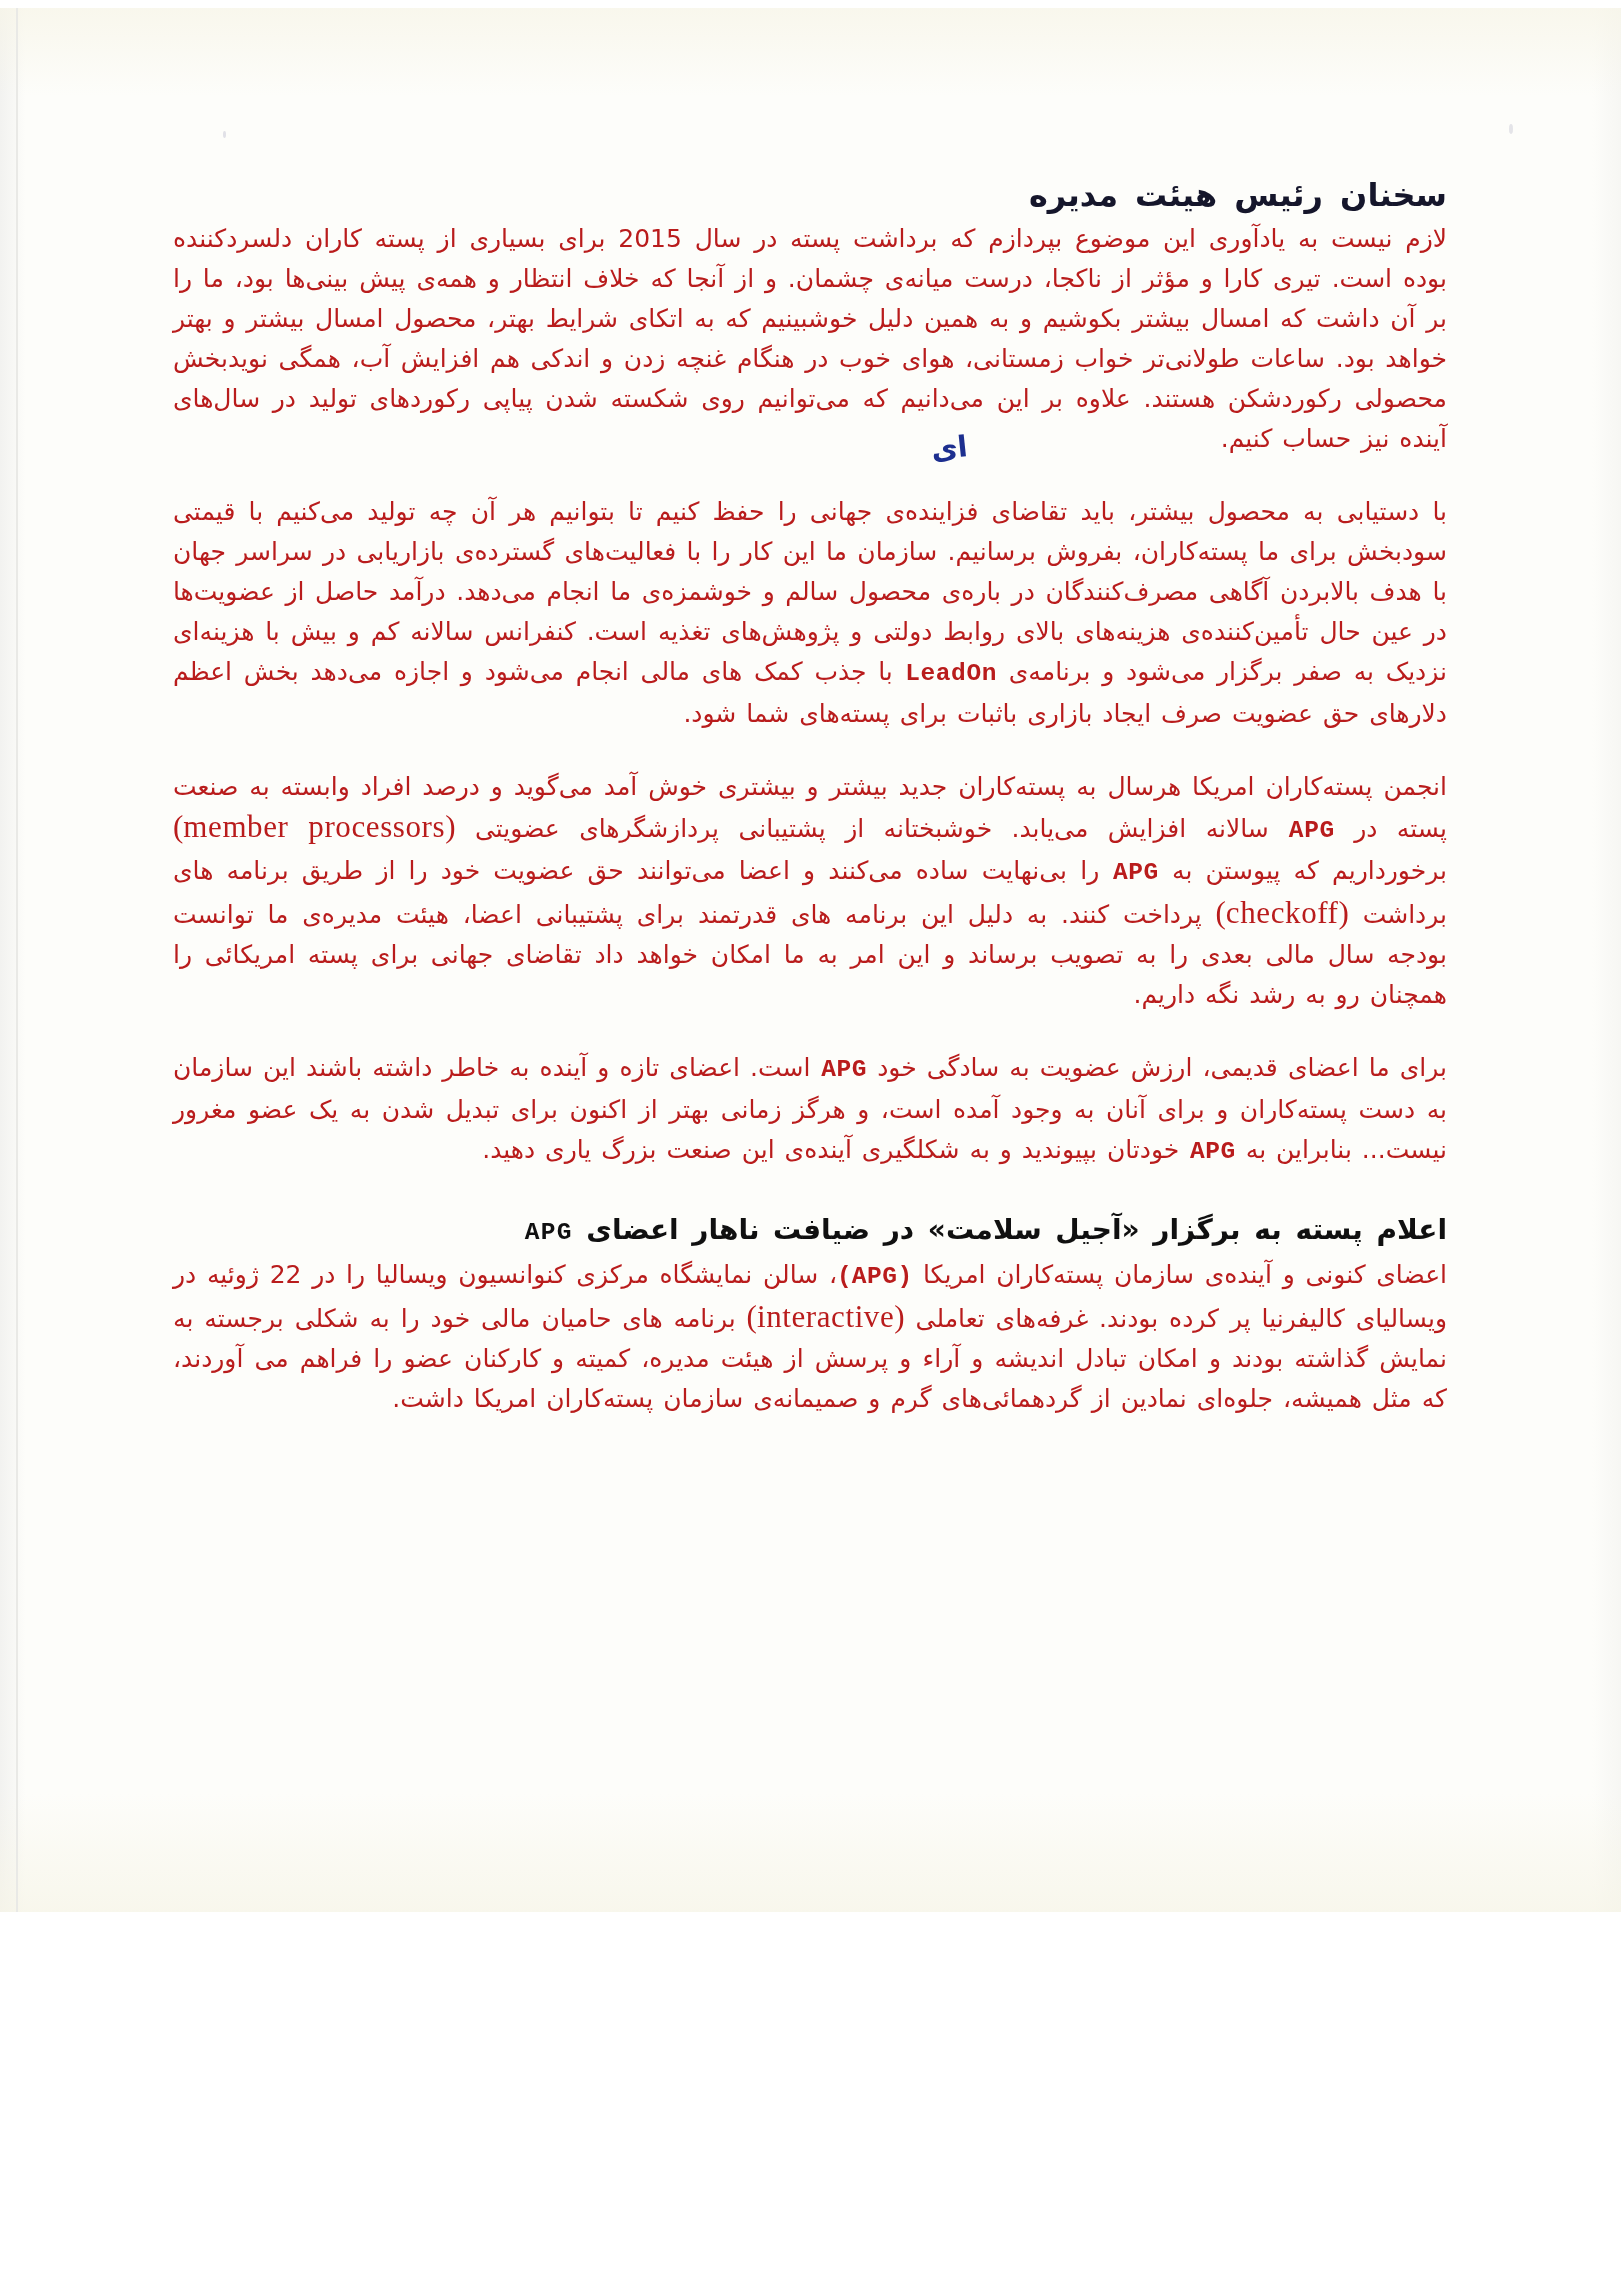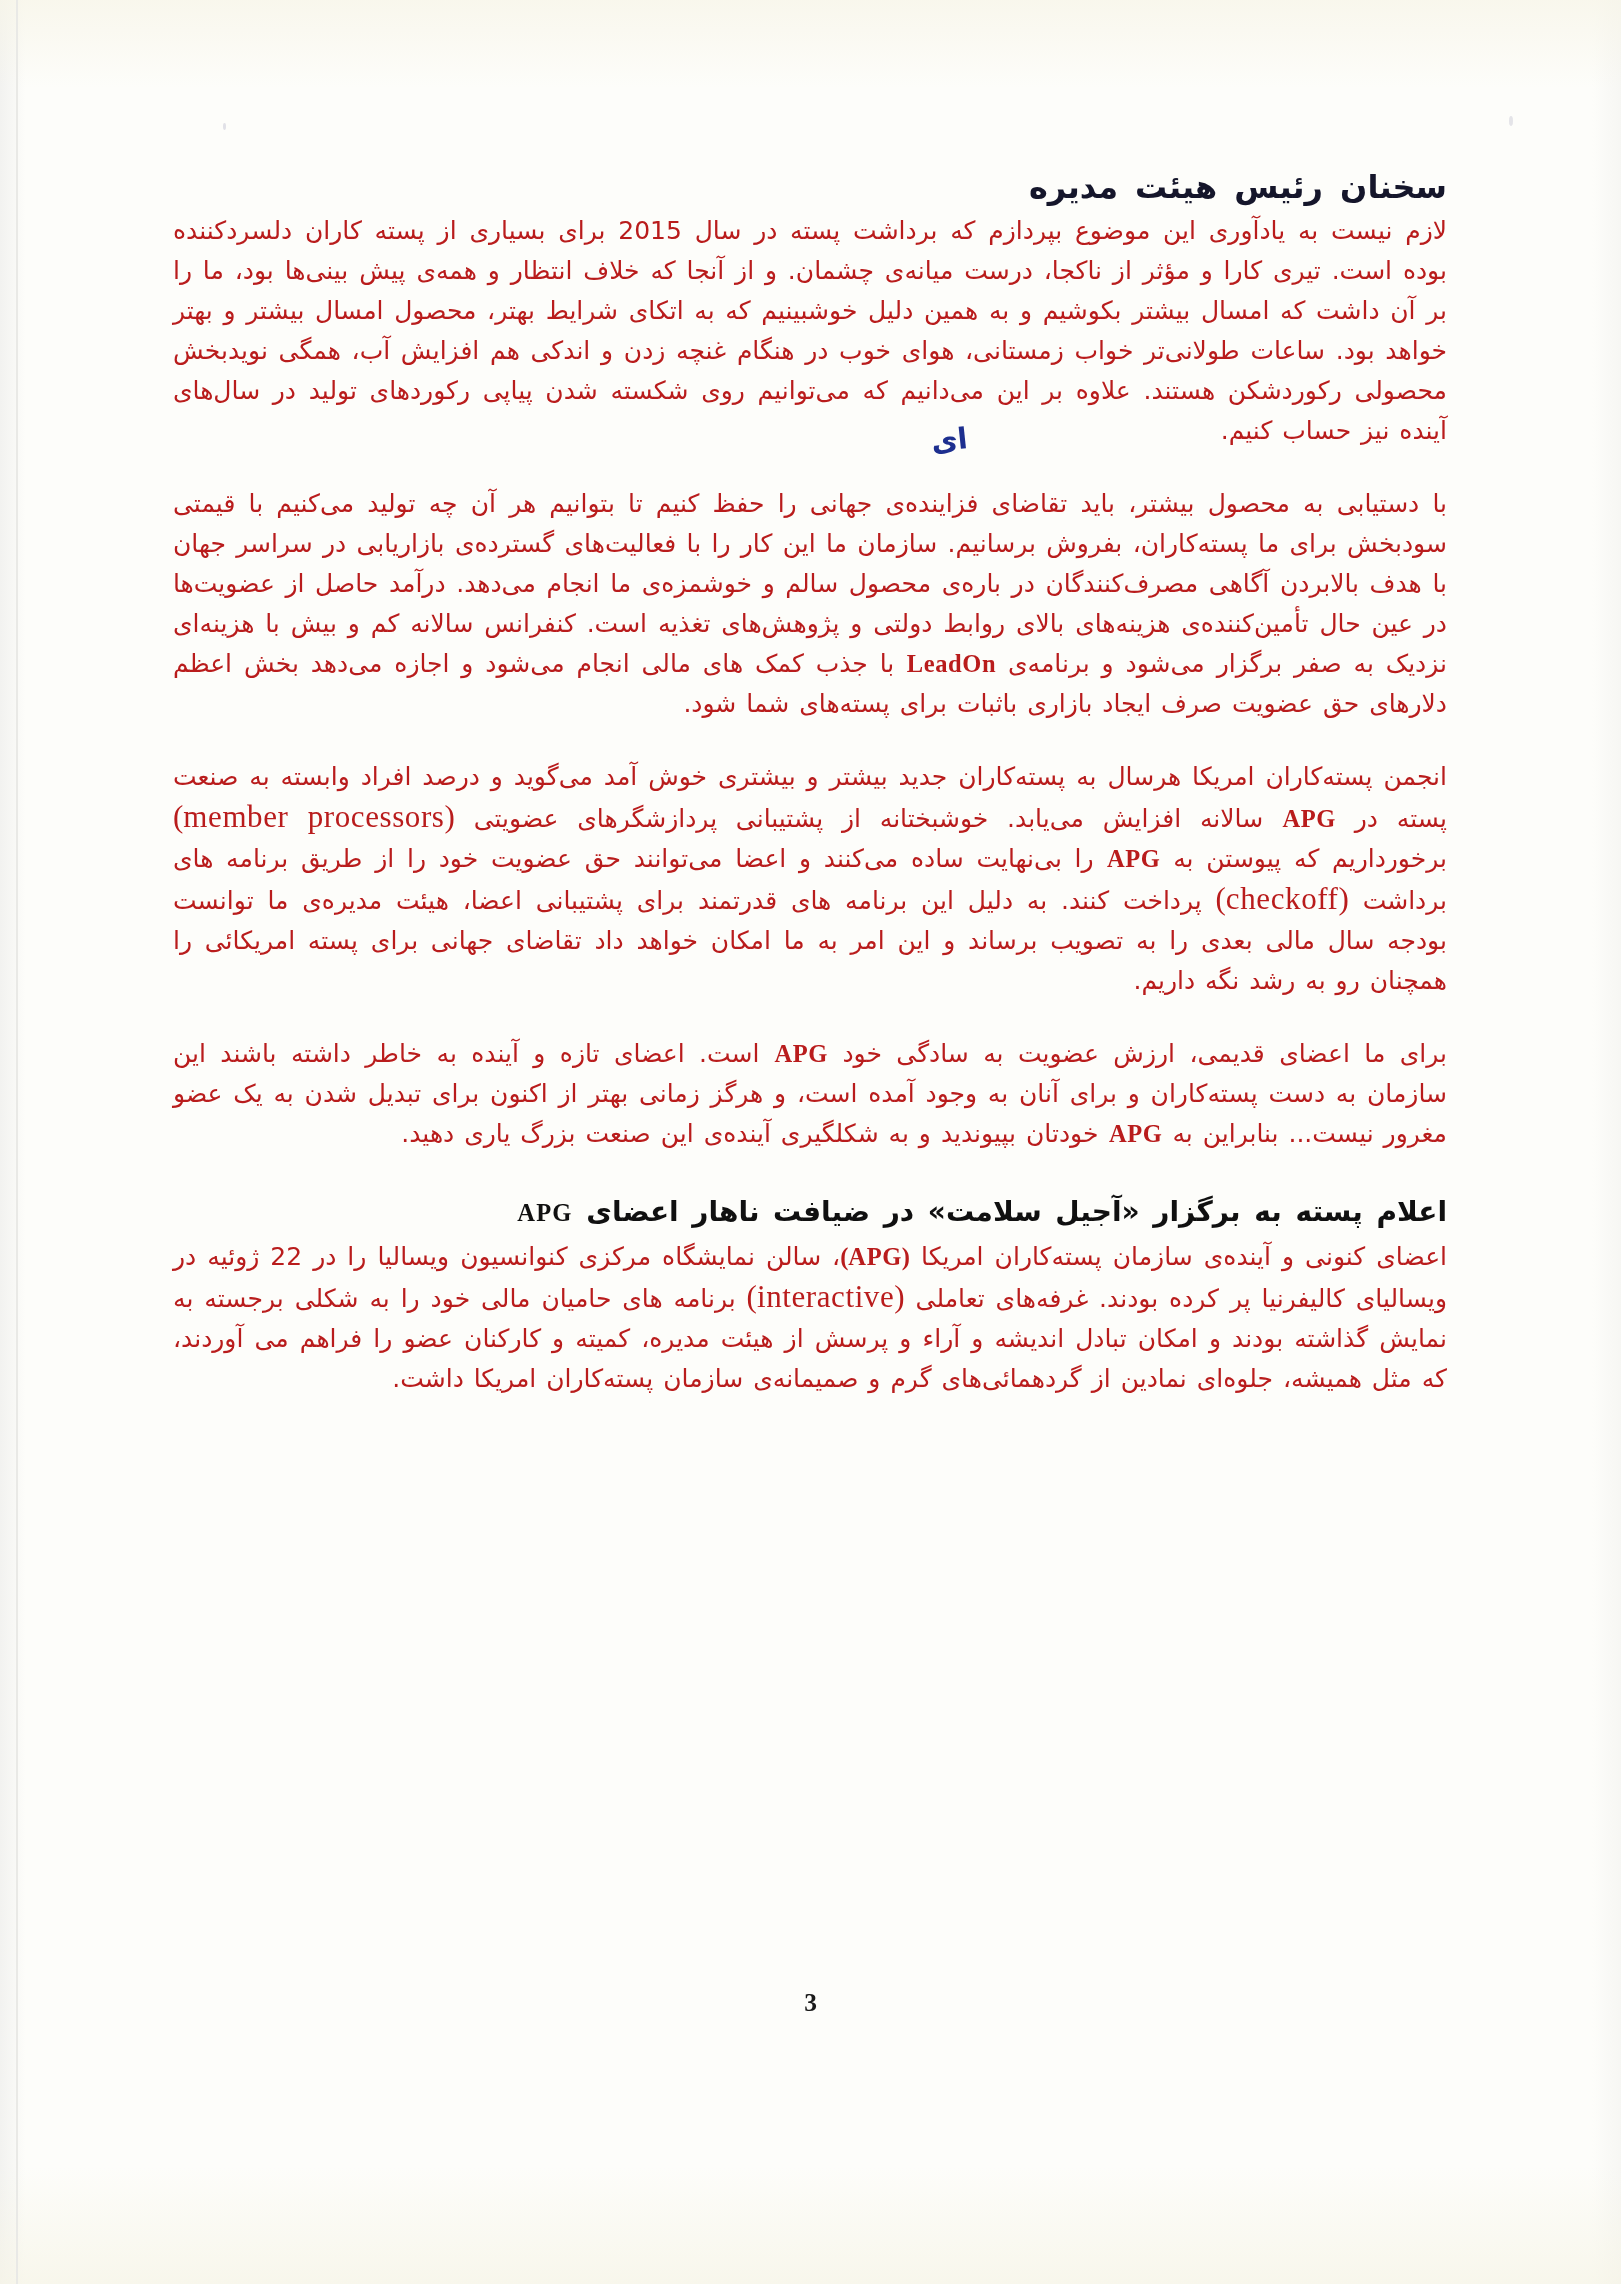--- a/index.html
+++ b/index.html
@@ -5,22 +5,22 @@
 <style>
   html, body {
     margin: 0;
     padding: 0;
     background: #ffffff;
   }
 
   .page {
     position: relative;
     width: 1621px;
-    height: 2284px;
-    margin: 0 auto;
+    height: 1904px;
+    margin: 8px auto;
     background: #fdfdfa;
     overflow: hidden;
     font-family: "DejaVu Sans", sans-serif;
   }
 
   
   .scan-tint {
     position: absolute;
     inset: 0;
     pointer-events: none;
@@ -101,21 +101,21 @@
 
   .lat {
     direction: ltr;
     unicode-bidi: embed;
     font-family: "Liberation Serif", serif;
     font-size: 31px;
   }
   .lat-b {
     direction: ltr;
     unicode-bidi: embed;
-    font-family: Liberation Serif, serif;
+    font-family: Liberation Mono, monospace;
     font-weight: bold;
     font-size: 24.5px;
   }
   b.fa { font-weight: normal; }
 
   
   .ink-correction {
     position: absolute;
     left: 931px;
     top: 423px;

